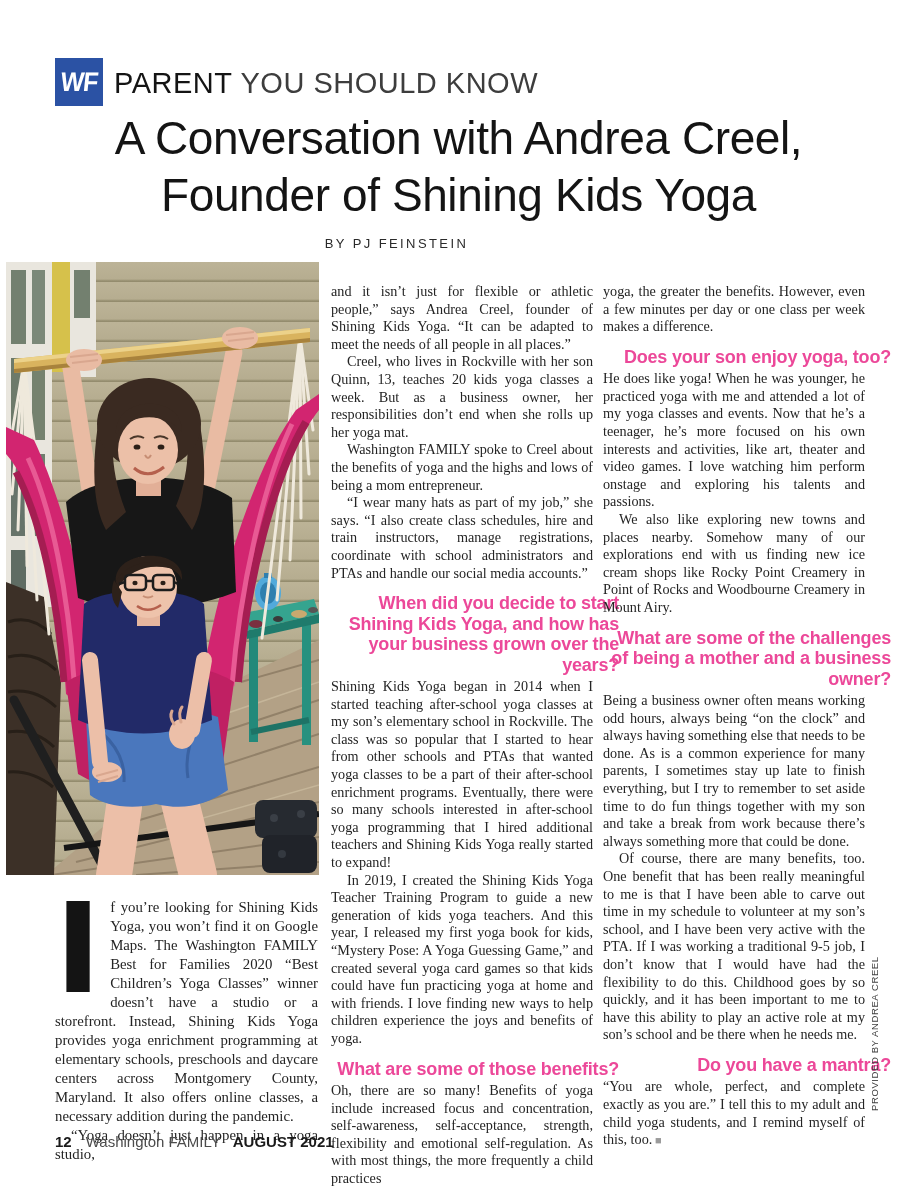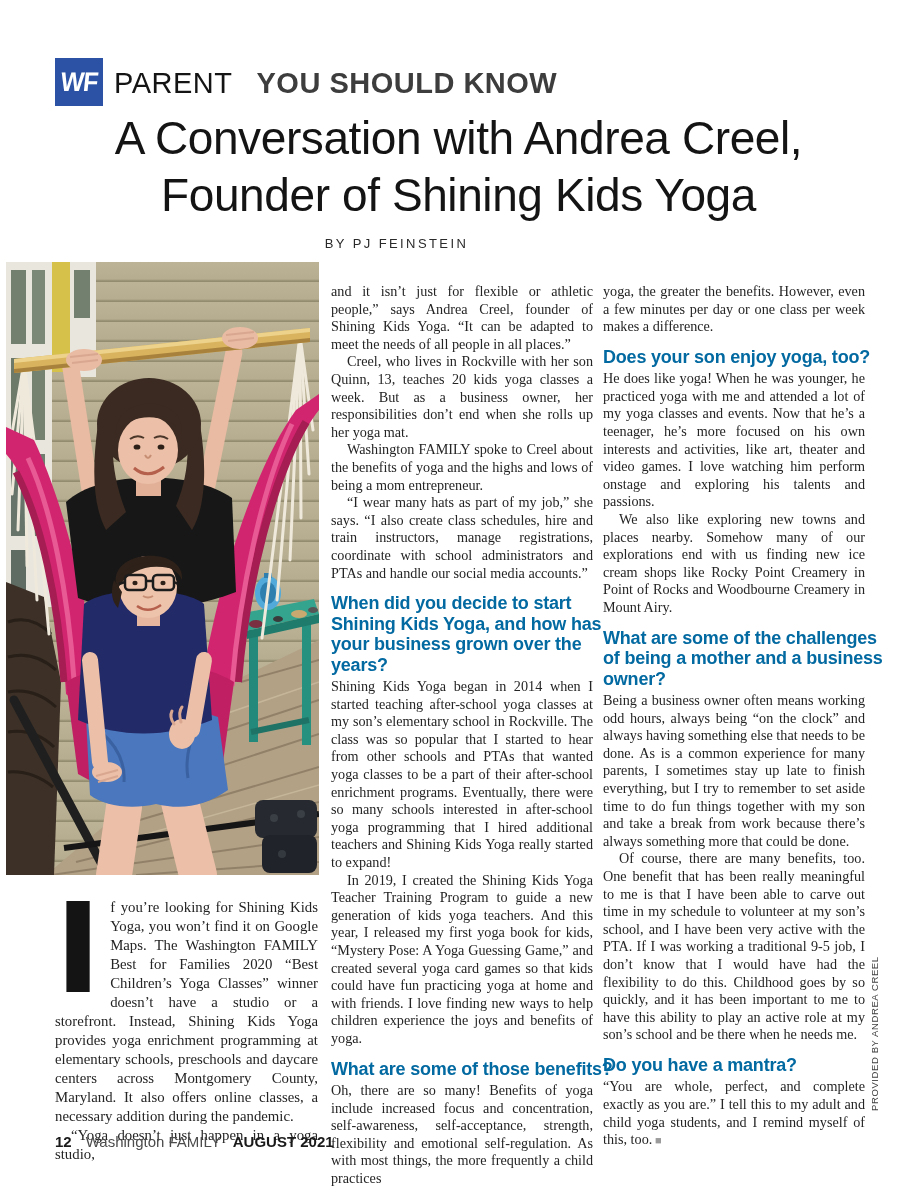--- a/index.html
+++ b/index.html
@@ -12,43 +12,43 @@
   .wf-logo{
     position:absolute;left:55px;top:58px;width:48px;height:48px;
     background:#2b52a4;display:flex;align-items:center;justify-content:center;
   }
   .wf-logo span{
     color:#fff;font-weight:700;font-size:27px;letter-spacing:-1px;
     transform:skewX(-6deg) scaleX(.92);font-family:"Liberation Sans",sans-serif;
   }
   .section-line{position:absolute;left:114px;top:66px;white-space:nowrap;font-size:29px;line-height:34px;}
   .section-primary{font-weight:400;color:#141414;letter-spacing:.5px;}
-  .section-secondary{font-weight:700;color:#3d3d3d;letter-spacing:.5px;margin-left:24px;}
+  .section-secondary{font-weight:400;color:#3d3d3d;letter-spacing:.5px;margin-left:8px;}
   
   .headline{position:absolute;left:0;top:110px;width:917px;text-align:center;
     font-size:46px;line-height:57px;font-weight:400;color:#141414;letter-spacing:-.4px;}
   .byline{position:absolute;left:0;top:236px;width:793px;text-align:center;
     font-size:13px;letter-spacing:2.4px;color:#2a2a2a;font-weight:400;}
   
   .photo{
     position:absolute;left:6px;top:262px;width:313px;height:613px;overflow:hidden;
     background:repeating-linear-gradient(180deg,#bcb397 0px,#b6ad90 17px,#948c6e 19px,#948c6e 20px);
   }
   .photo svg{position:absolute;left:0;top:0;}
   
   .col{position:absolute;top:283px;width:262px;}
   .col-intro{position:absolute;left:55px;top:898px;width:263px;}
   .col-middle{left:331px;}
   .col-right{left:603px;}
   .body{font-family:"Liberation Serif",serif;font-size:14.2px;line-height:17.6px;
     color:#242424;text-align:justify;margin:0;}
   .col-intro .body{font-size:14.8px;line-height:19px;}
   .ind{text-indent:16px;}
-  .qhead{font-family:"Liberation Sans",sans-serif;font-weight:700;color:#0369a1;
-    font-size:18px;line-height:20.5px;margin:11px 0 3px 0;width:288px;letter-spacing:-.2px;}
+  .qhead{font-family:"Liberation Sans",sans-serif;font-weight:700;color:#ec4899;
+    font-size:18px;line-height:20.5px;margin:11px 0 3px 0;width:288px;letter-spacing:-.2px;text-align:right;}
   .dropcap{
     float:left;font-family:"DejaVu Sans",sans-serif;font-weight:bold;
     font-size:124px;line-height:.78;color:#141414;margin:3px 9px 0 0;
   }
   .endmark{color:#9b9b9b;font-size:11px;}
   
   .credit{
     position:absolute;left:869px;top:986px;height:125px;
     writing-mode:vertical-rl;transform:rotate(180deg);
     font-size:9.5px;letter-spacing:.6px;color:#3e3e3e;white-space:nowrap;

